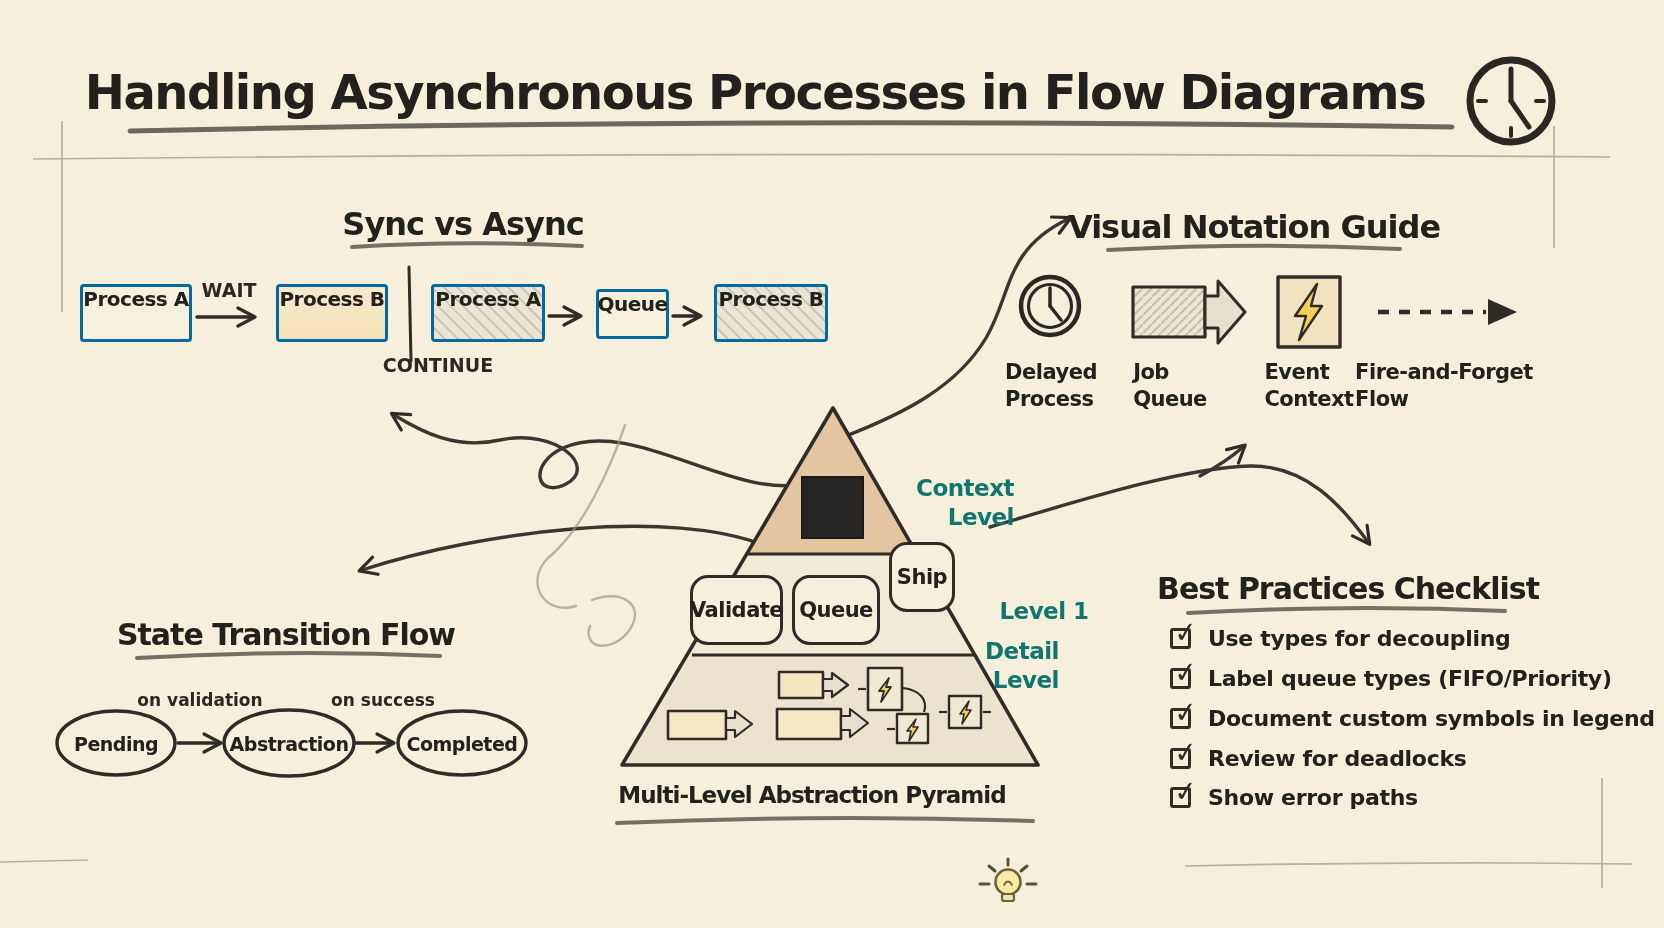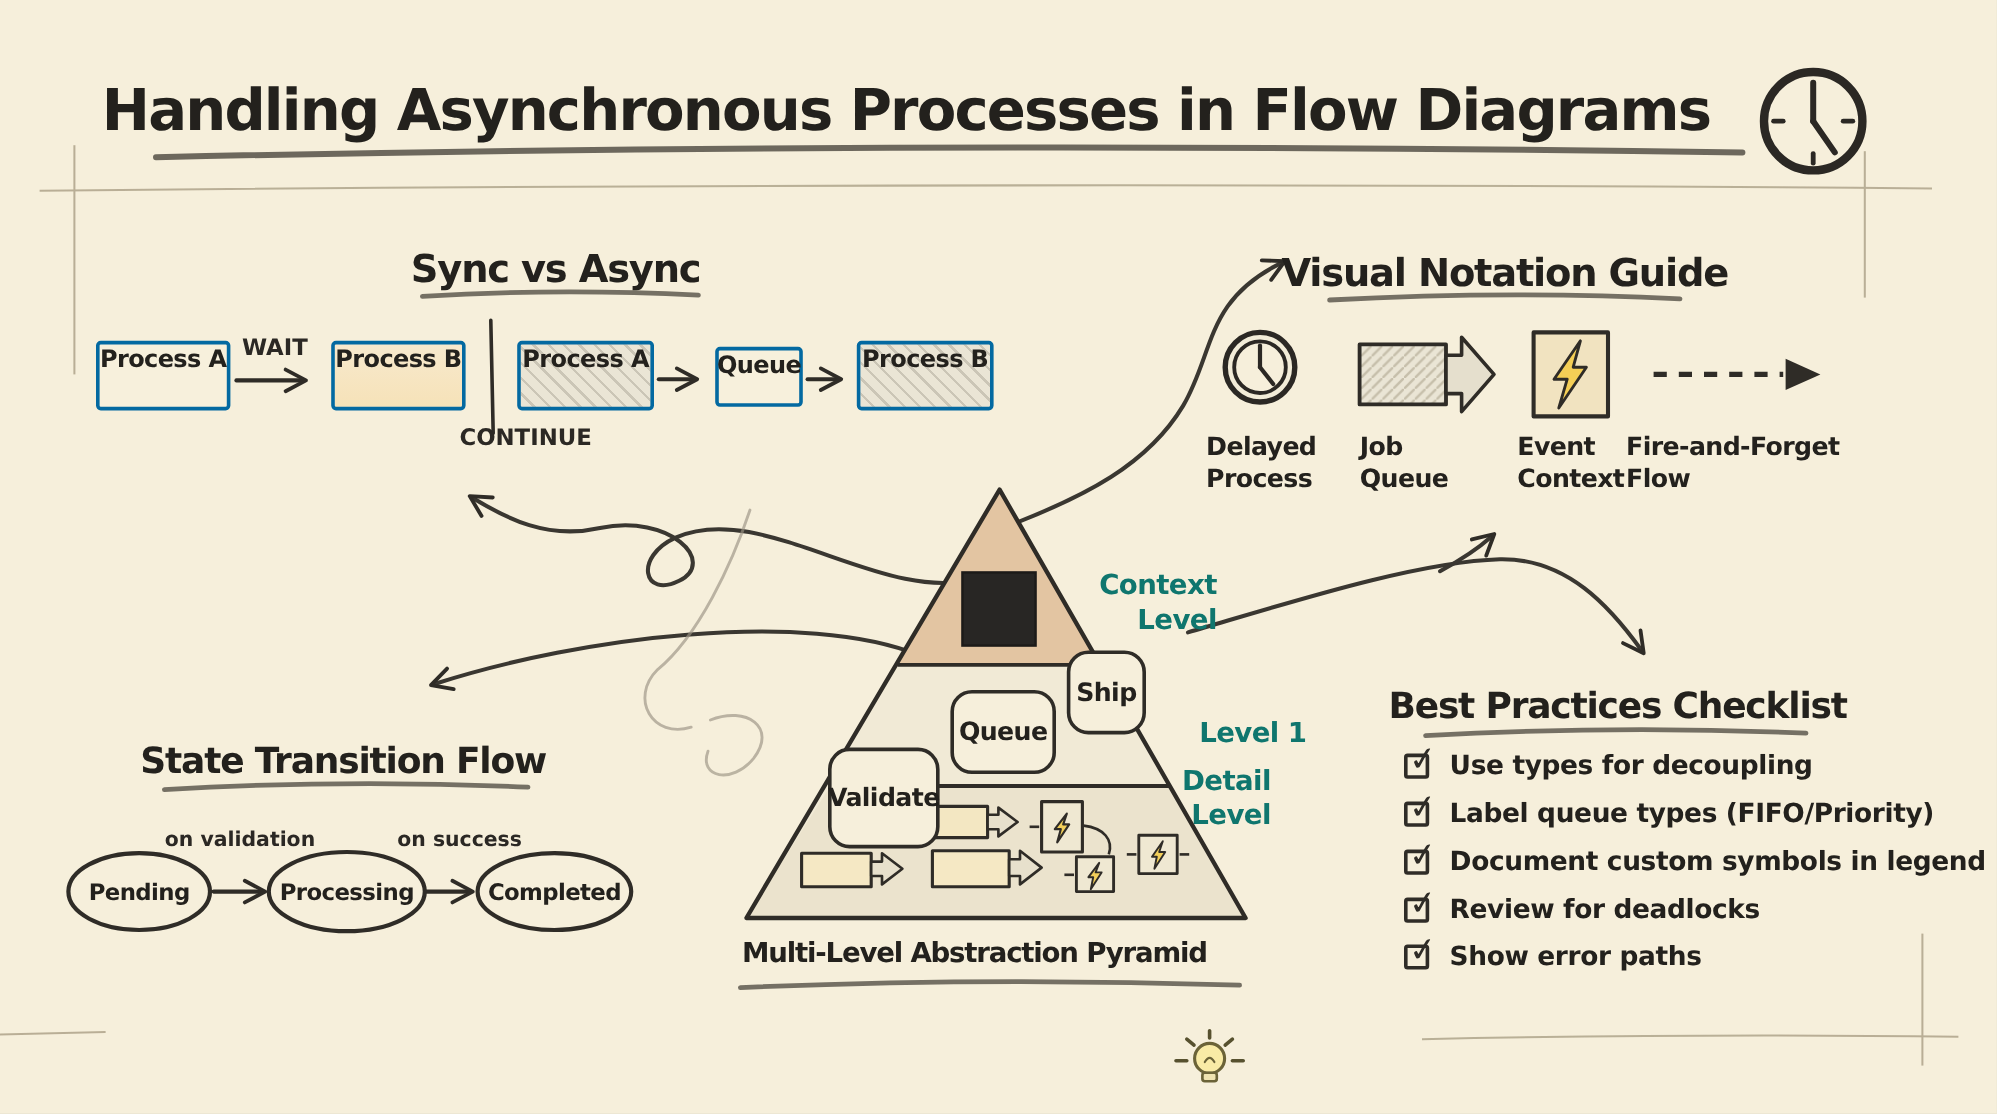--- a/index.html
+++ b/index.html
@@ -225,39 +225,39 @@
     <div>Level</div>
   </div>
   <div class="pylabel" style="left:1044px;top:597px;">
     <div>Level 1</div>
   </div>
   <div class="pylabel" style="left:1022px;top:637px;">
     <div>Detail</div>
     <div>Level</div>
   </div>
 
-  <div class="lvlbox" style="left:690px;top:575px;width:93px;height:84px;margin-top:48px;">
+  <div class="lvlbox" style="left:690px;top:575px;width:93px;height:70px;">
     <span>Validate</span>
   </div>
   <div class="lvlbox" style="left:792px;top:575px;width:88px;height:70px;">
     <span>Queue</span>
   </div>
   <div class="lvlbox" style="left:889px;top:542px;width:66px;height:70px;">
     <span>Ship</span>
   </div>
 
   <div class="abs ctr heading" style="left:812px;top:782px;font-size:23px;">Multi-Level Abstraction Pyramid</div>
 
   <div class="abs ctr heading" style="left:286px;top:617px;font-size:30px;">State Transition Flow</div>
 
   <div class="stlabel" style="left:200px;top:690px;">on validation</div>
   <div class="stlabel" style="left:383px;top:690px;">on success</div>
 
   <div class="ellabel" style="left:116px;top:744px;">Pending</div>
-  <div class="ellabel" style="left:289px;top:744px;">Processing</div>
+  <div class="ellabel" style="left:289px;top:744px;">Abstraction</div>
   <div class="ellabel" style="left:462px;top:744px;">Completed</div>
 
   <div class="abs ctr heading" style="left:1348px;top:571px;font-size:30px;">Best Practices Checklist</div>
 
   <div class="chk" style="left:1170px;top:628px;">
       <span class="mark">✓</span>
     </div>
   <div class="chk-item" style="left:1208px;top:626px;">Use types for decoupling</div>
 
   <div class="chk" style="left:1170px;top:668px;">

